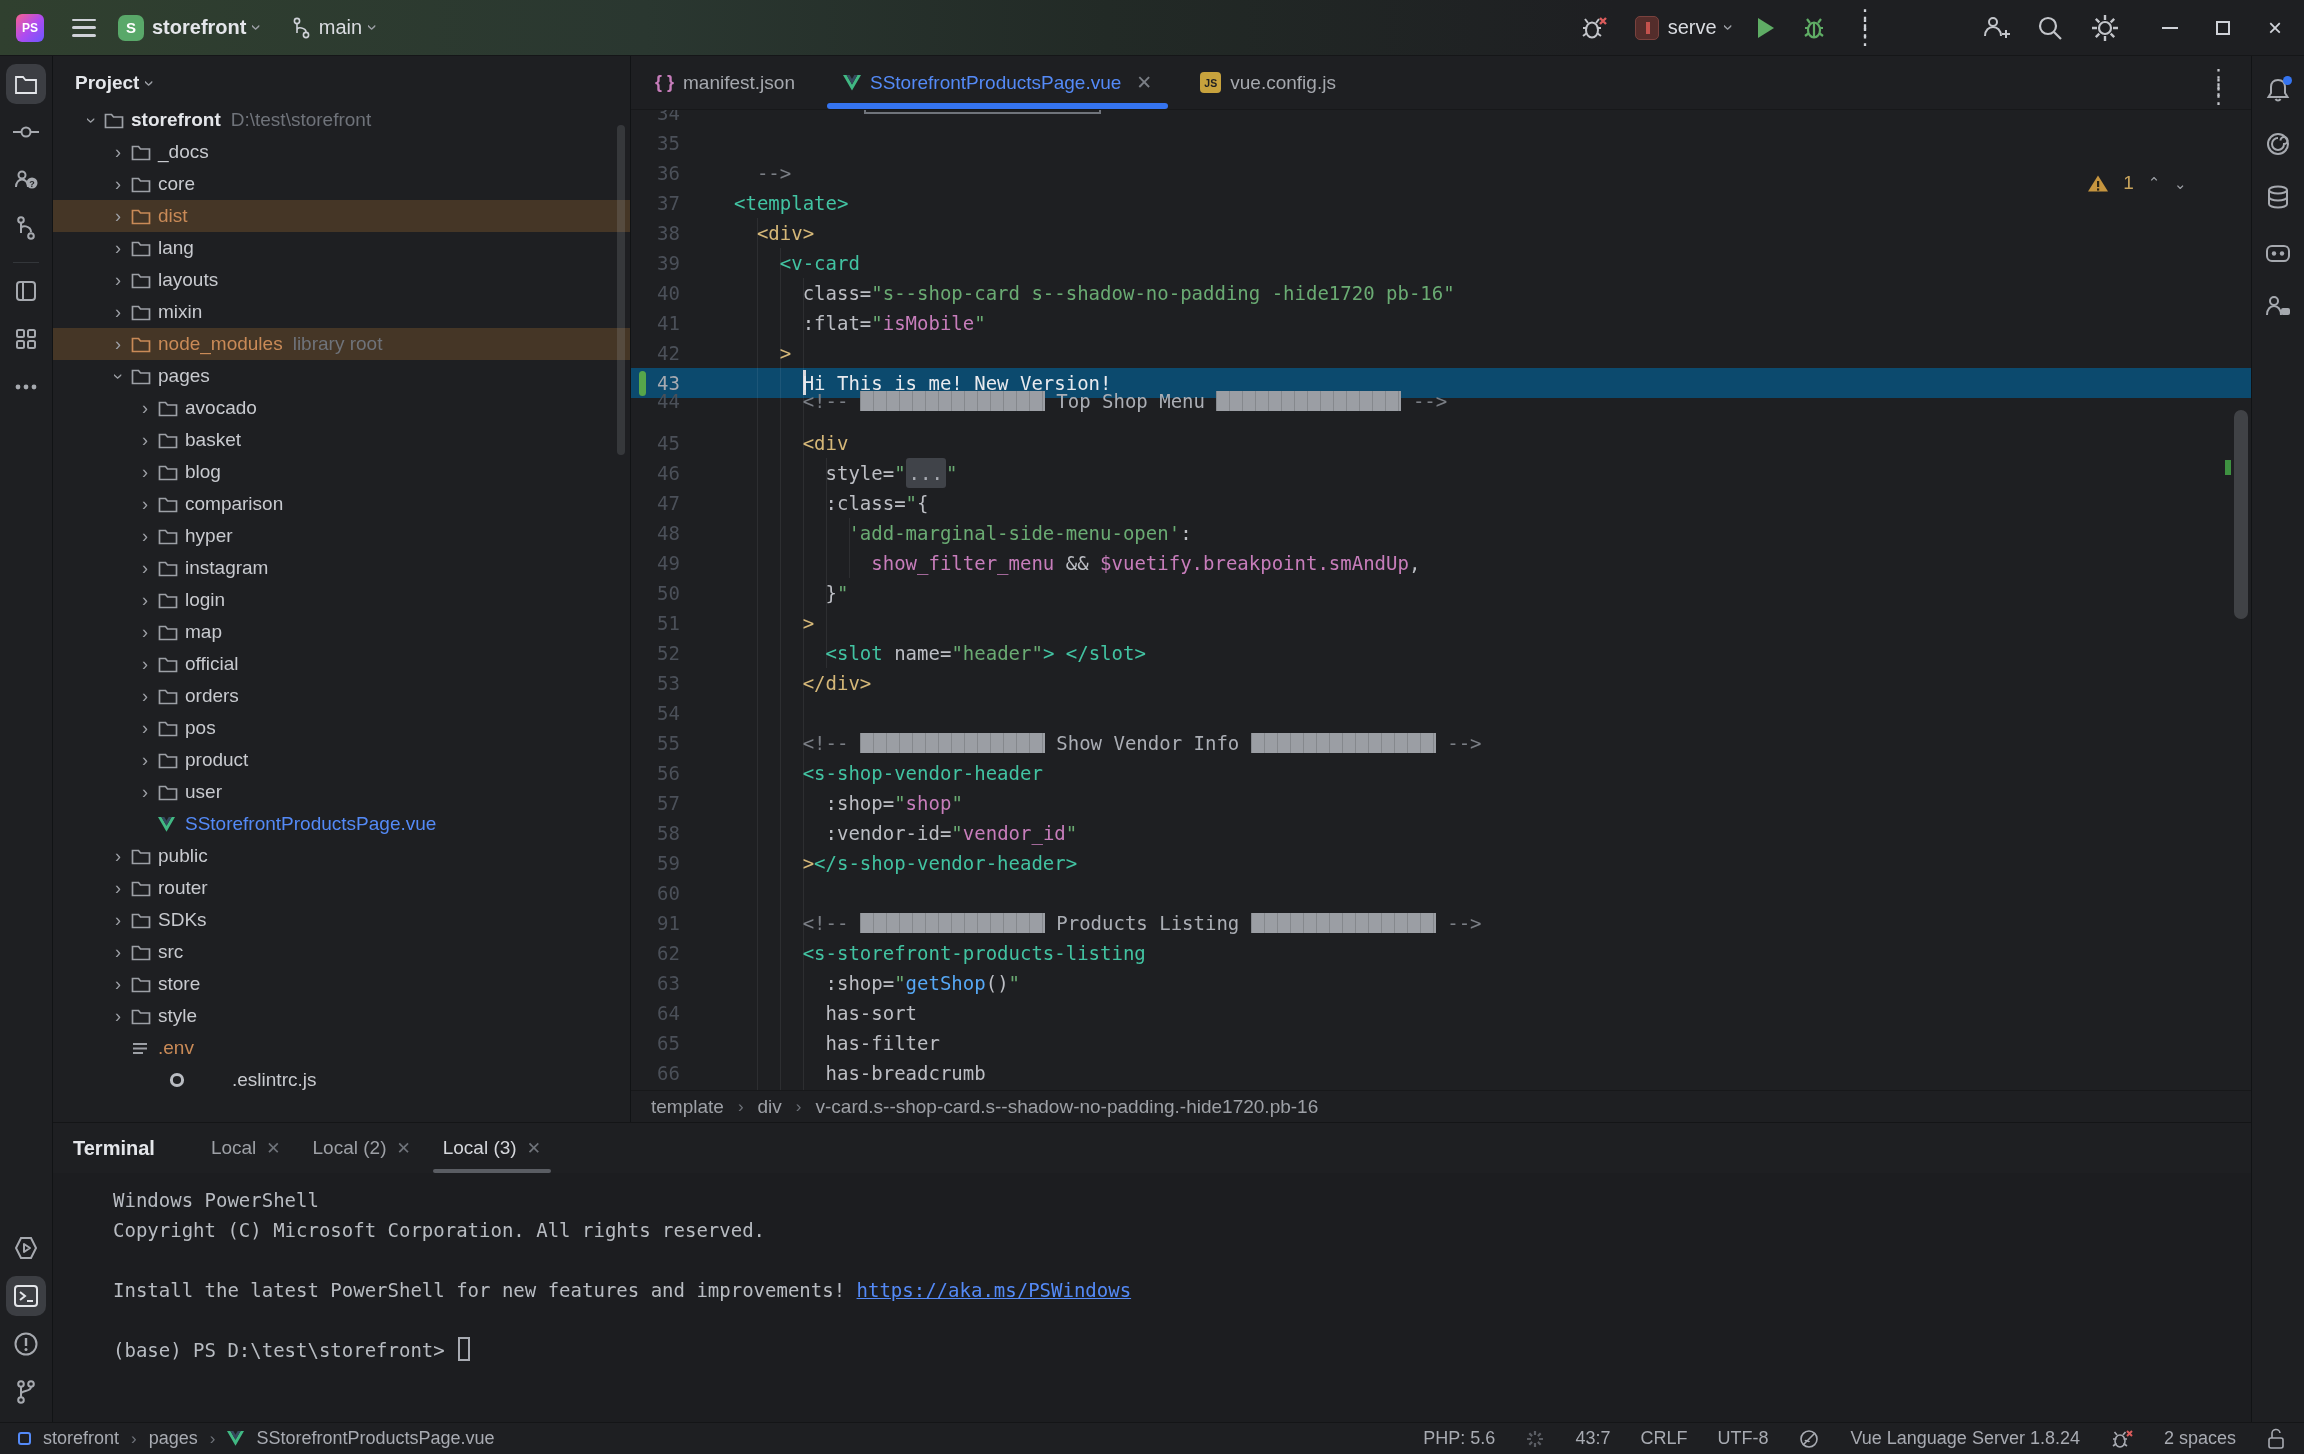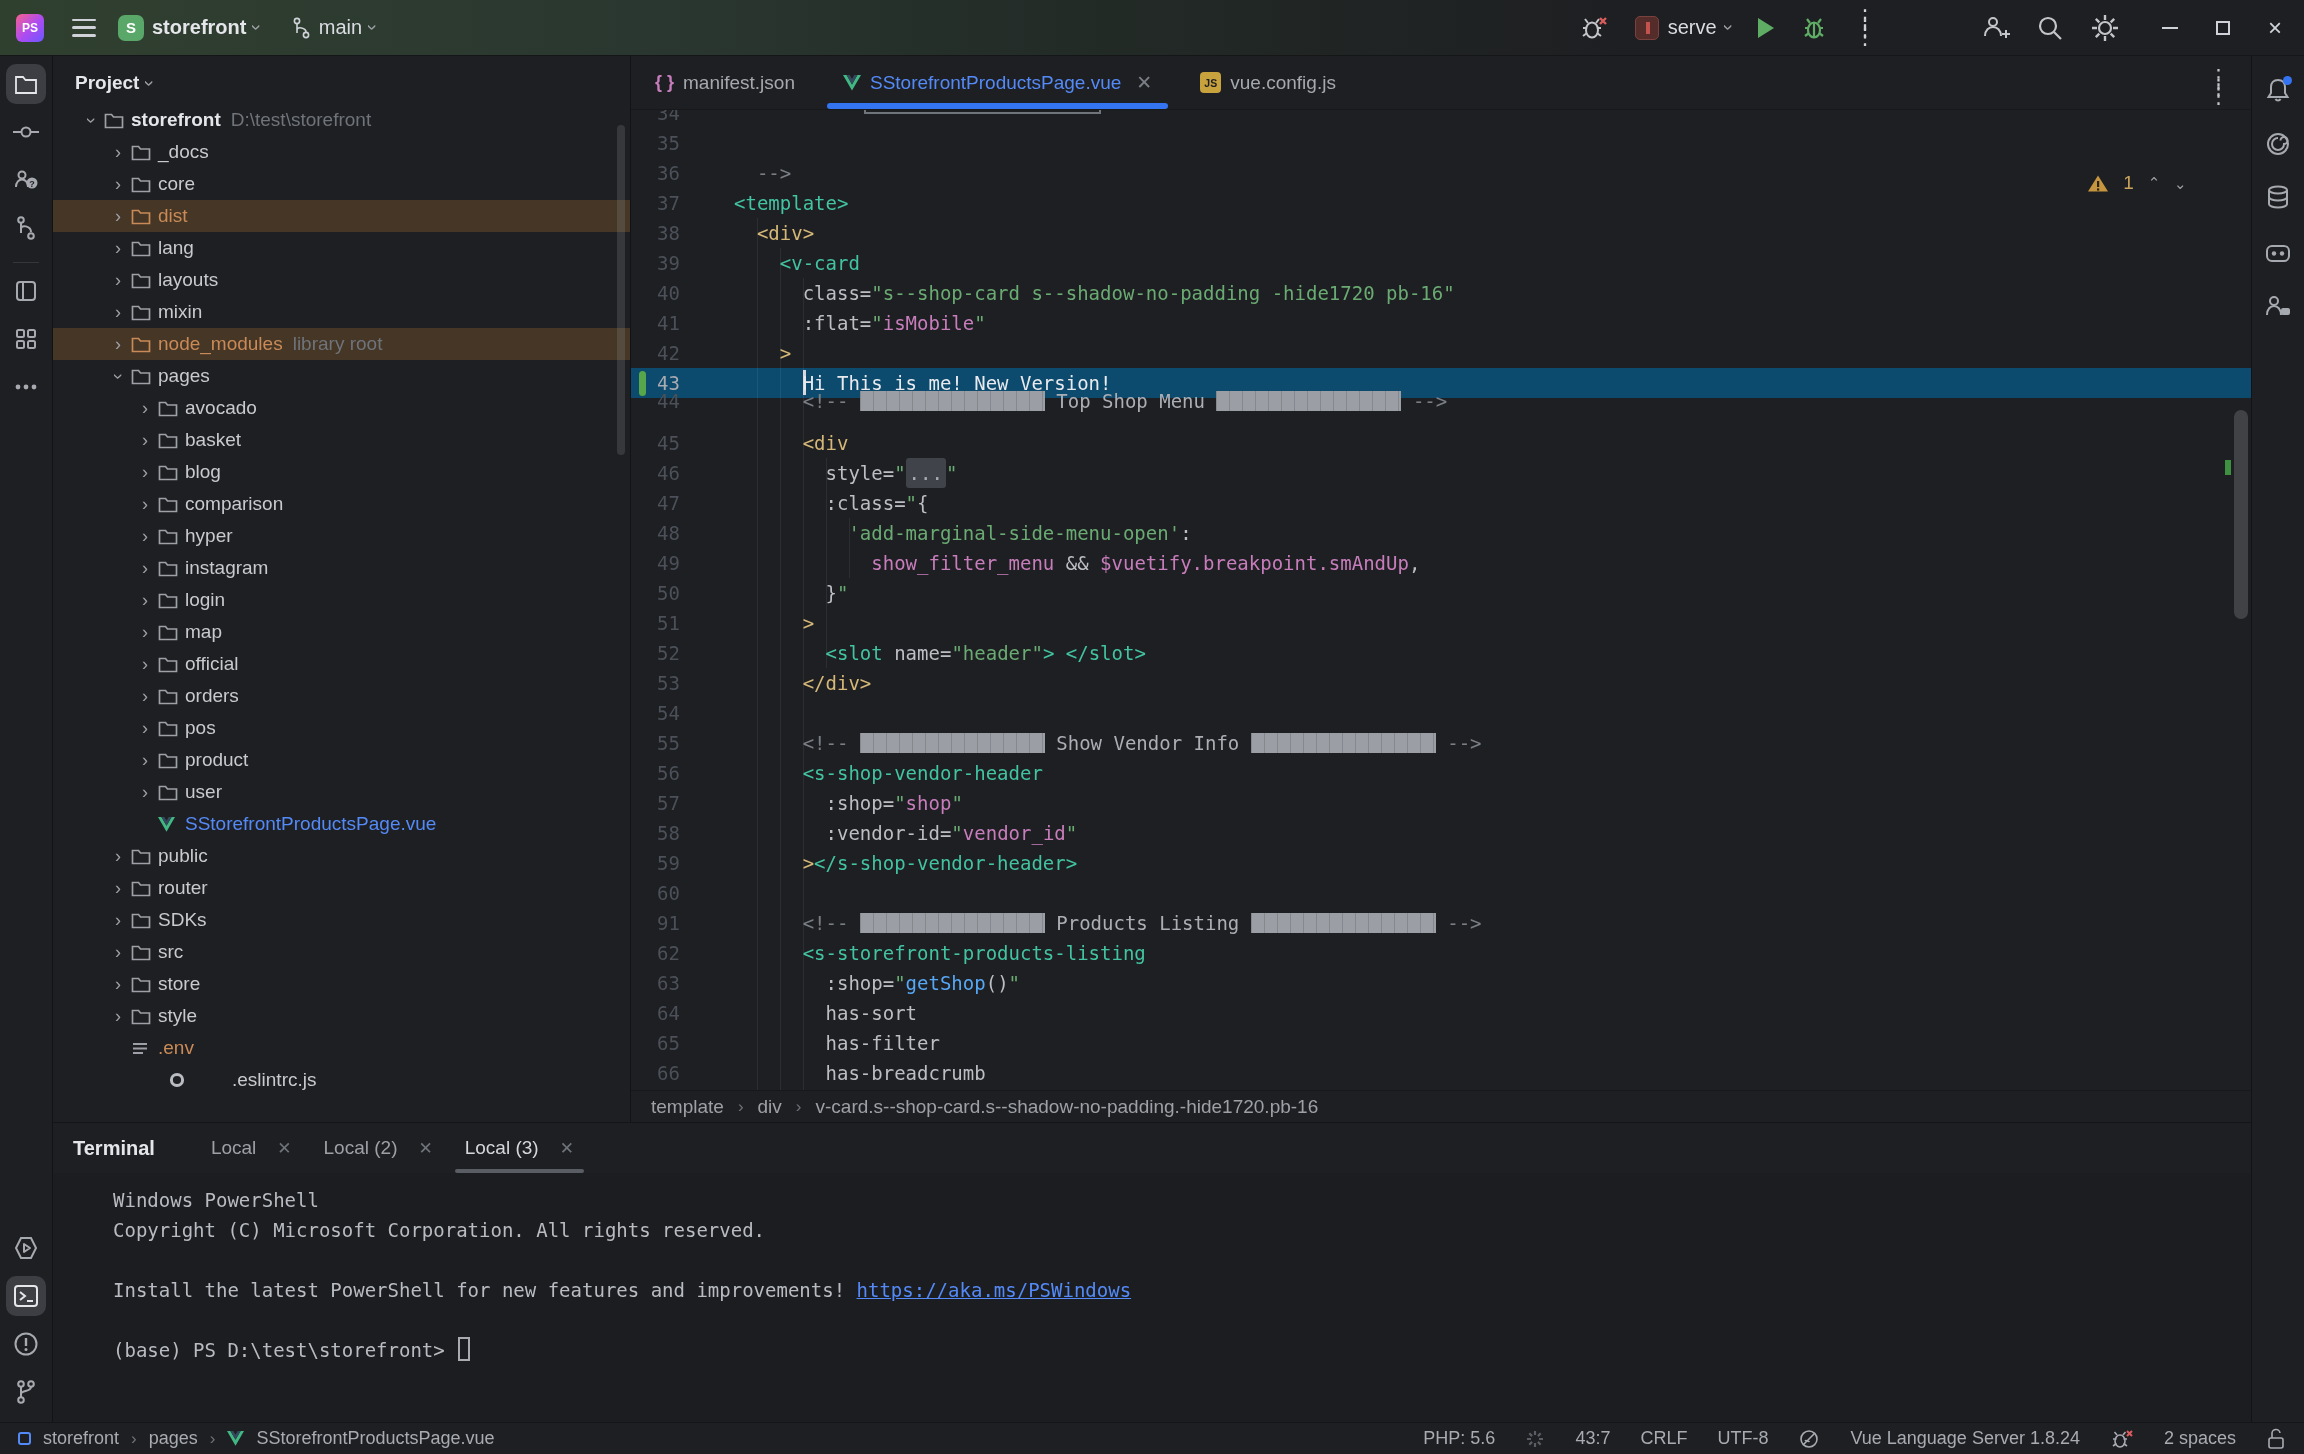--- a/index.html
+++ b/index.html
@@ -107,21 +107,21 @@
   .ed-mark { position:absolute; right:20px; top:350px; width:6px; height:15px; background:#3E9141; }
 
   .breadcrumbs { position:absolute; left:0; right:0; bottom:0; height:32px; display:flex; align-items:center; gap:14px;
     padding-left:20px; font-size:19px; color:#9DA0A6; border-top:1px solid #17181A; background:#1E1F22; }
   .bc-sep { color:#6F737A; font-size:17px; }
 
   
   .terminal { position:absolute; left:53px; top:1122px; width:2198px; height:300px; background:#1C1D20; border-top:1px solid #141517; }
   .term-head { height:50px; display:flex; align-items:center; padding-left:20px; background:#1E1F22; }
   .term-title { font-size:20px; font-weight:700; color:#E4E6EA; margin-right:40px; }
-  .ttab { position:relative; height:50px; display:flex; align-items:center; gap:21px; padding:0 16px; font-size:19px; color:#9DA0A6; cursor:pointer; }
+  .ttab { position:relative; height:50px; display:flex; align-items:center; gap:10px; padding:0 16px; font-size:19px; color:#9DA0A6; cursor:pointer; }
   .ttab .close { color:#6F737A; font-size:17px; }
   .ttab.active { color:#D5D7DC; }
   .ttab.active::after { content:""; position:absolute; left:6px; right:6px; bottom:0; height:4px; background:#5A5D63; border-radius:2px; }
   .term-body { padding:12px 0 0 60px; font-family:"DejaVu Sans Mono", monospace; font-size:19px; line-height:30px; color:#B8BCC2; }
   .term-line { white-space:pre; height:30px; }
   .t-link { color:#548AF7; text-decoration:underline; cursor:pointer; }
   .t-cursor { display:inline-block; width:12px; height:24px; border:2px solid #A8ABB2; vertical-align:-4px; margin-left:2px; }
 
   
   .statusbar { position:absolute; left:0; bottom:0; width:2304px; height:32px; background:#1E1F22; border-top:1px solid #141517;

